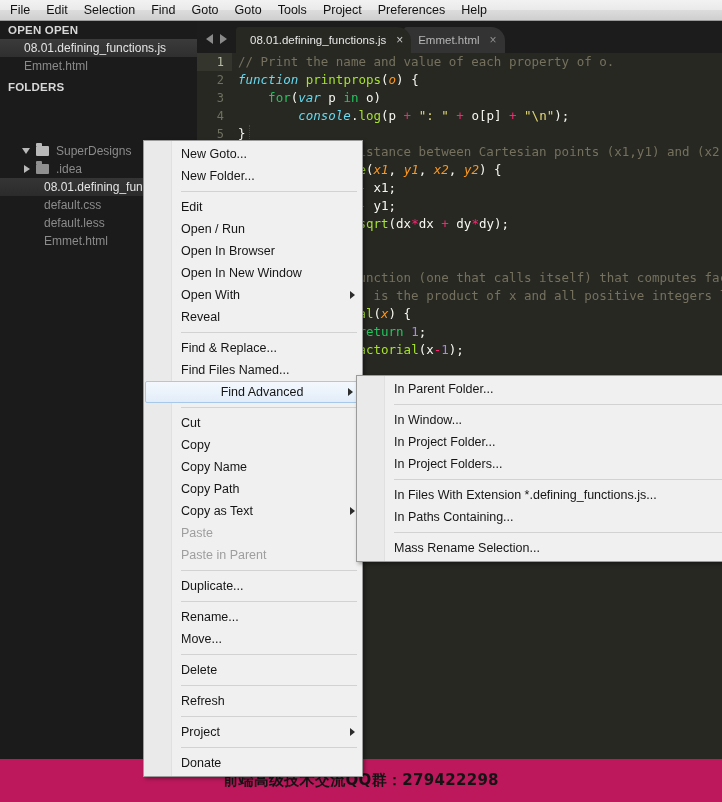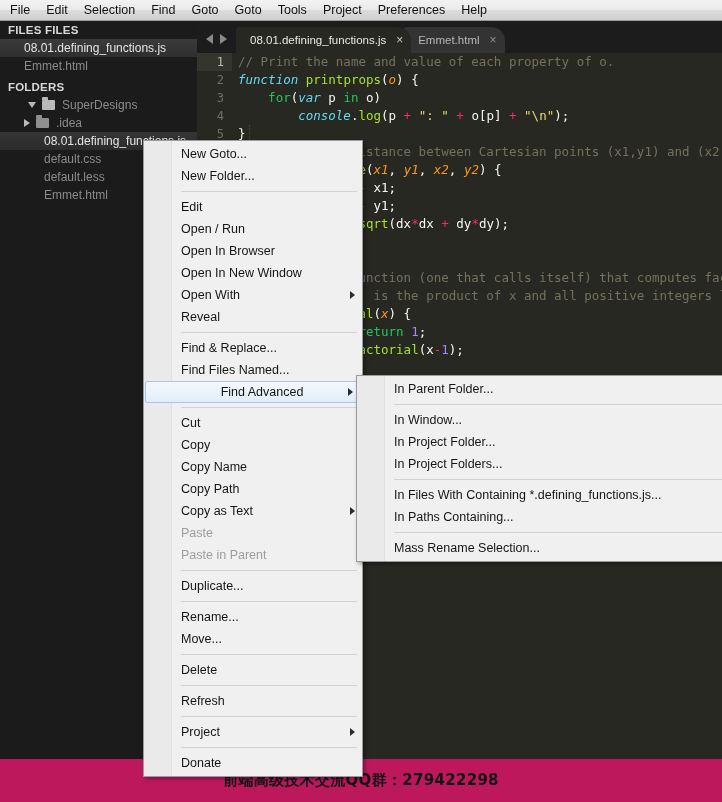--- a/index.html
+++ b/index.html
@@ -43,21 +43,21 @@
     display:flex;align-items:center;
   }
   .side-row.sel{
     background:linear-gradient(to bottom,#3b3b3b,#2f2f2f);
     color:#e4e4e4;
   }
   .side-row.sel2{
     background:linear-gradient(to bottom,#353535,#2b2b2b);
     color:#e4e4e4;
   }
-  .ind-1{padding-left:28px;}
+  .ind-1{padding-left:22px;margin-top:46px;}
   .ind-2{padding-left:24px;}
   .ind-3{padding-left:44px;}
   .arrow{
     display:inline-block;width:0;height:0;margin-right:6px;flex:none;
   }
   .arrow.down{border-left:4.5px solid transparent;border-right:4.5px solid transparent;border-top:6px solid #b9b9b9;}
   .arrow.right{border-top:4.5px solid transparent;border-bottom:4.5px solid transparent;border-left:6px solid #b9b9b9;}
   .folder-ico{
     display:inline-block;width:13px;height:10px;margin-right:7px;flex:none;
     background:#b9b9b9;border-radius:1px;position:relative;
@@ -206,21 +206,21 @@
       <div class="mi">Find</div>
       <div class="mi">Goto</div>
       <div class="mi">Goto</div>
       <div class="mi">Tools</div>
       <div class="mi">Project</div>
       <div class="mi">Preferences</div>
       <div class="mi">Help</div>
     </div>
 
   <div class="sidebar">
-    <div class="side-header">FILES FILES</div>
+    <div class="side-header">OPEN OPEN</div>
     <div id="open-files">
         <div class="side-row ind-2 sel">08.01.defining_functions.js</div>
         <div class="side-row ind-2">Emmet.html</div>
       </div>
     <div class="side-header" style="margin-top:3px;">FOLDERS</div>
     <div id="folder-tree">
         <div class="side-row ind-1">
           <span class="arrow down"></span>
           <span class="folder-ico"></span>
           <span>SuperDesigns</span>
@@ -349,19 +349,19 @@
       <div class="ctxitem"><span>Donate</span></div>
     </div>
 
   <div class="submenu" id="submenu">
       <div class="ctxitem"><span>In Parent Folder...</span></div>
       <div class="ctxsep"></div>
       <div class="ctxitem"><span>In Window...</span></div>
       <div class="ctxitem"><span>In Project Folder...</span></div>
       <div class="ctxitem"><span>In Project Folders...</span></div>
       <div class="ctxsep"></div>
-      <div class="ctxitem"><span>In Files With Containing *.defining_functions.js...</span></div>
+      <div class="ctxitem"><span>In Files With Extension *.defining_functions.js...</span></div>
       <div class="ctxitem"><span>In Paths Containing...</span></div>
       <div class="ctxsep"></div>
       <div class="ctxitem"><span>Mass Rename Selection...</span></div>
     </div>
 
 </div>
 
 </body></html>

